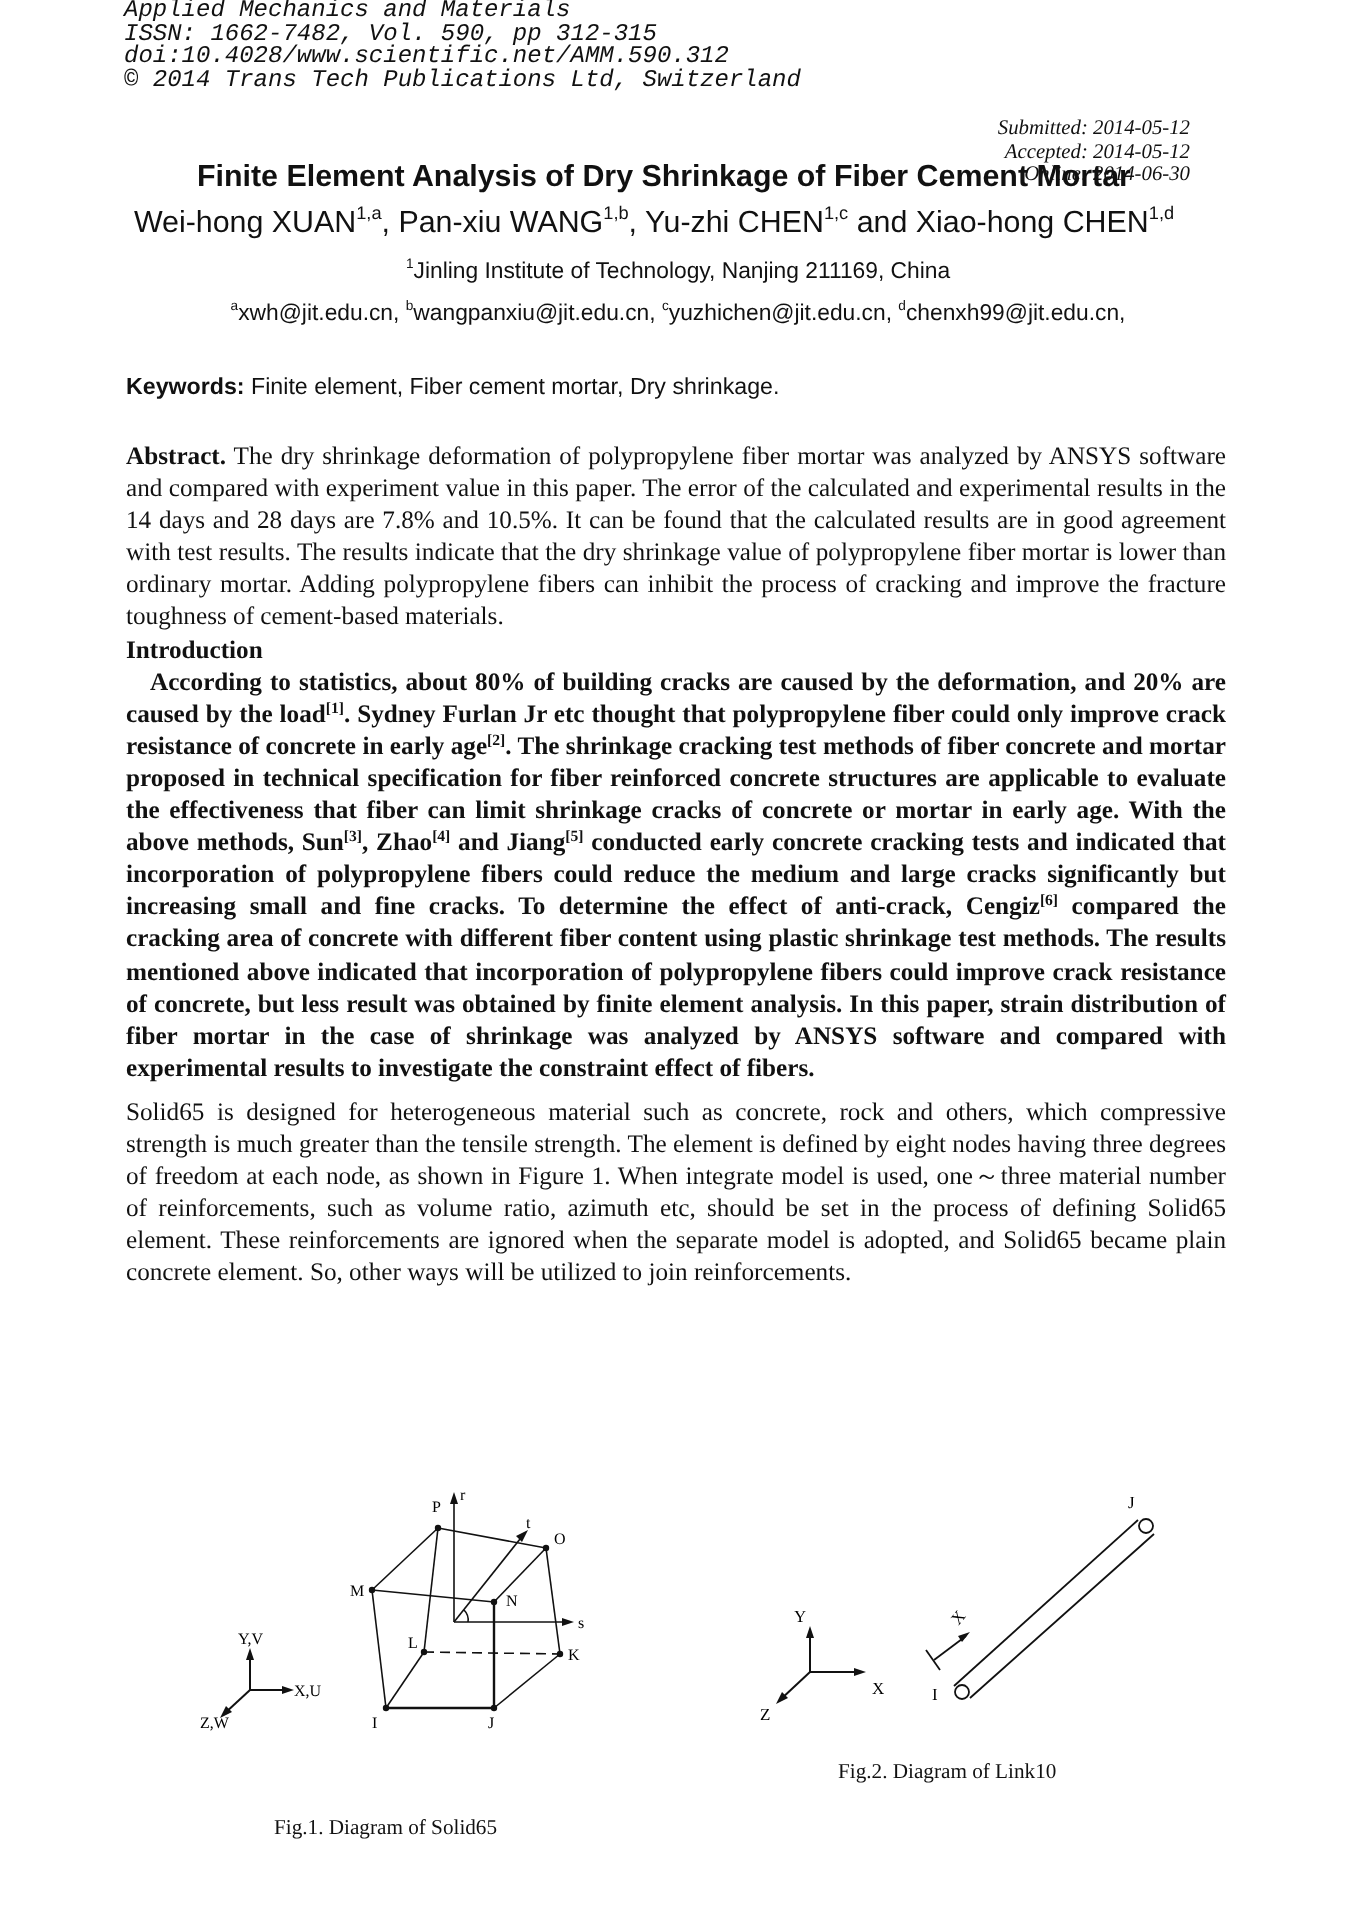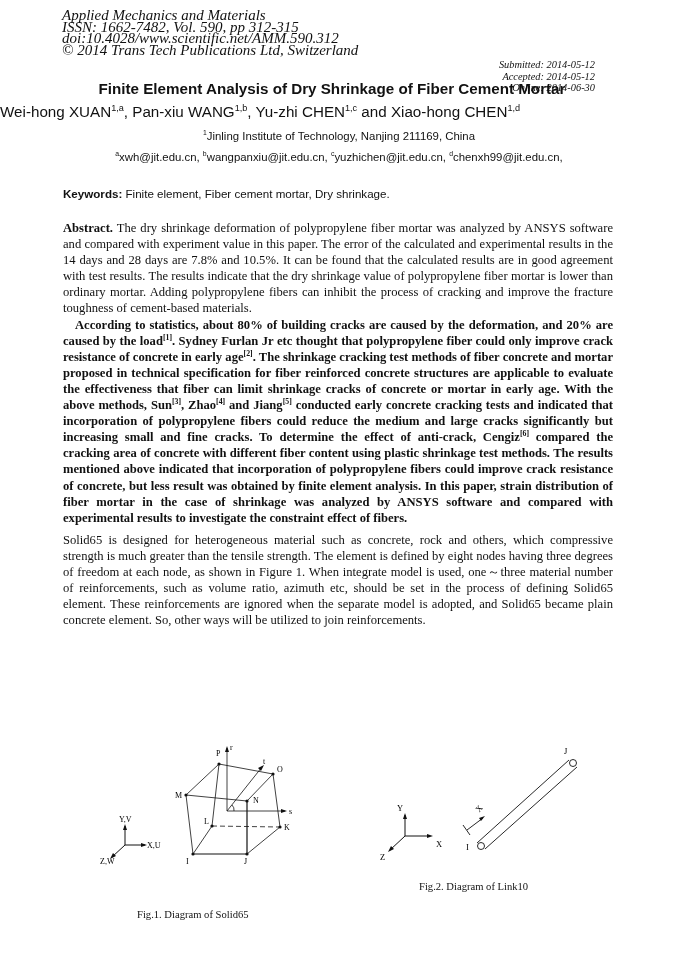--- a/index.html
+++ b/index.html
@@ -1,20 +1,20 @@
 <!DOCTYPE html>
 <html><head>
 <meta charset="utf-8">
 <style>
   html, body { margin: 0; padding: 0; background: #ffffff; }
   body { width: 678px; height: 959px; position: relative; overflow: hidden; color: #111; font-family: "Liberation Serif", serif; }
-  .hdr-left { position: absolute; left: 62px; top: 10px; font-style: italic; font-size: 15px; line-height: 11.6px; }
+  .hdr-left { position: absolute; left: 62px; top: 0; font-style: italic; font-size: 12px; line-height: 11.6px; font-family: Liberation Mono, monospace; }
   .hdr-right { position: absolute; right: 83px; top: 15px; font-style: italic; font-size: 10.4px; line-height: 11.6px; text-align: right; margin-top: 44px; }
   .title { position: absolute; left: 0; width: 664px; top: 80px; text-align: center; font-family: "Liberation Sans", sans-serif; font-weight: bold; font-size: 15.2px; }
-  .authors { position: absolute; left: 0; width: 654px; top: 103px; text-align: left; font-family: "Liberation Sans", sans-serif; font-size: 15.2px; }
+  .authors { position: absolute; left: 0; width: 654px; top: 103px; text-align: center; font-family: "Liberation Sans", sans-serif; font-size: 15.2px; }
   .authors sup, .affil sup, .emails sup { font-size: 0.6em; vertical-align: 0.7em; line-height: 0; }
   .affil { position: absolute; left: 0; width: 678px; top: 130px; text-align: center; font-family: "Liberation Sans", sans-serif; font-size: 11.4px; }
   .emails { position: absolute; left: 0; width: 678px; top: 151px; text-align: center; font-family: "Liberation Sans", sans-serif; font-size: 11.4px; }
   .keywords { position: absolute; left: 63px; top: 187px; font-family: "Liberation Sans", sans-serif; font-size: 11.6px; }
   .keywords b { font-weight: bold; }
   .body { position: absolute; left: 63px; width: 550px; font-size: 12.6px; line-height: 16.1px; text-align: justify; }
   .body p { margin: 0; }
   .body .indent { text-indent: 12px; font-weight: bold; }
   .body sup { font-size: 0.62em; vertical-align: 0.6em; line-height: 0; }
   .sec { font-weight: bold; }
@@ -38,20 +38,21 @@
 
 <div class="title">Finite Element Analysis of Dry Shrinkage of Fiber Cement Mortar</div>
 <div class="authors"><span>Wei-hong XUAN</span><sup>1,a</sup><span>, </span><span>Pan-xiu WANG</span><sup>1,b</sup><span>, </span><span>Yu-zhi CHEN</span><sup>1,c</sup><span> and </span><span>Xiao-hong CHEN</span><sup>1,d</sup></div>
 <div class="affil"><sup>1</sup><span>Jinling Institute of Technology, Nanjing 211169, China</span></div>
 <div class="emails"><sup>a</sup><span>xwh@jit.edu.cn,</span> <sup>b</sup><span>wangpanxiu@jit.edu.cn,</span> <sup>c</sup><span>yuzhichen@jit.edu.cn,</span> <sup>d</sup><span>chenxh99@jit.edu.cn,</span></div>
 
 <div class="keywords"><b>Keywords:</b> <span>Finite element, Fiber cement mortar, Dry shrinkage.</span></div>
 
 <div class="body" style="top:220px;">
   <p><b>Abstract.</b> <span>The dry shrinkage deformation of polypropylene fiber mortar was analyzed by ANSYS software and compared with experiment value in this paper. The error of the calculated and experimental results in the 14 days and 28 days are 7.8% and 10.5%. It can be found that the calculated results are in good agreement with test results. The results indicate that the dry shrinkage value of polypropylene fiber mortar is lower than ordinary mortar. Adding polypropylene fibers can inhibit the process of cracking and improve the fracture toughness of cement-based materials.</span></p>
+  <p class="sec">Introduction</p>
   <p class="indent"><span>According to statistics, about 80% of building cracks are caused by the deformation, and 20% are caused by the load</span><sup>[1]</sup><span>. Sydney Furlan Jr etc thought that polypropylene fiber could only improve crack resistance of concrete in early age</span><sup>[2]</sup><span>. The shrinkage cracking test methods of fiber concrete and mortar proposed in technical specification for fiber reinforced concrete structures are applicable to evaluate the effectiveness that fiber can limit shrinkage cracks of concrete or mortar in early age. With the above methods, Sun</span><sup>[3]</sup><span>, Zhao</span><sup>[4]</sup><span> and Jiang</span><sup>[5]</sup><span> conducted early concrete cracking tests and indicated that incorporation of polypropylene fibers could reduce the medium and large cracks significantly but increasing small and fine cracks. To determine the effect of anti-crack, Cengiz</span><sup>[6]</sup><span> compared the cracking area of concrete with different fiber content using plastic shrinkage test methods. The results mentioned above indicated that incorporation of polypropylene fibers could improve crack resistance of concrete, but less result was obtained by finite element analysis. In this paper, strain distribution of fiber mortar in the case of shrinkage was analyzed by ANSYS software and compared with experimental results to investigate the constraint effect of fibers.</span></p>
   <p style="margin-top:6px;">Solid65 is designed for heterogeneous material such as concrete, rock and others, which compressive strength is much greater than the tensile strength. The element is defined by eight nodes having three degrees of freedom at each node, as shown in Figure 1. When integrate model is used, one～three material number of reinforcements, such as volume ratio, azimuth etc, should be set in the process of defining Solid65 element. These reinforcements are ignored when the separate model is adopted, and Solid65 became plain concrete element. So, other ways will be utilized to join reinforcements.</p>
 </div>
 
 <svg class="fig" style="left:90px; top:740px;" width="230" height="140" font-family="Liberation Serif, serif" font-size="8">
 
   <g stroke="#111" stroke-width="1" fill="none">
     <line x1="35" y1="105" x2="35" y2="86"></line>
     <line x1="35" y1="105" x2="55" y2="105"></line>
     <line x1="35" y1="105" x2="22" y2="117"></line>

